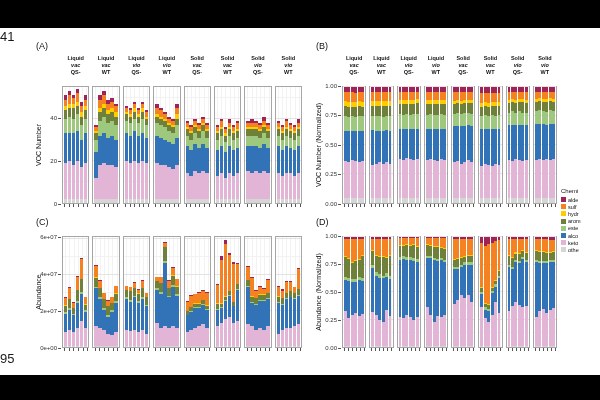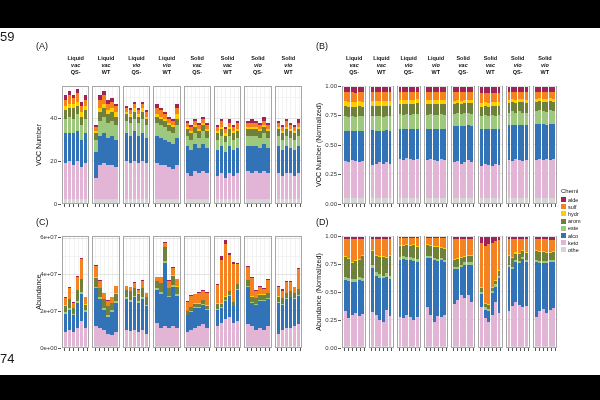--- a/index.html
+++ b/index.html
@@ -36,22 +36,22 @@
   #legend-title{font-size:6px;color:#111;margin-bottom:2px;white-space:nowrap;}
   .legend-row{display:flex;align-items:center;height:7.2px;}
   .legend-swatch{width:5px;height:5px;flex:0 0 5px;}
   .legend-label{font-size:5.5px;color:#111;margin-left:2px;white-space:nowrap;}
 </style>
 </head>
 <body>
 
 <div id="page">
 
-  <span class="lineno" id="lineno-top">59</span>
-  <span class="lineno" id="lineno-bottom">74</span>
+  <span class="lineno" id="lineno-top">41</span>
+  <span class="lineno" id="lineno-bottom">95</span>
 
   <div class="panel-root" id="panel-A">
     <span class="panel-letter" style="left:36px;top:13px">(A)</span>
     <span class="y-title" style="left:38px;top:117px">VOC Number</span>
   <div class="strip" style="left: 62px; top: 27px; width: 240px;">
         <div class="strip-cell">
           <div>Liquid</div>
           <div class="mid">vac</div>
           <div>QS-</div>
         </div>

